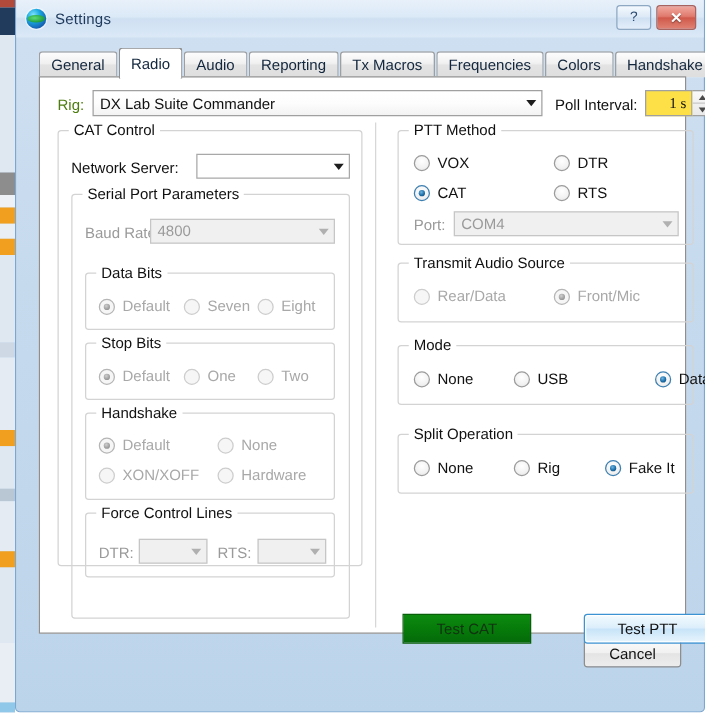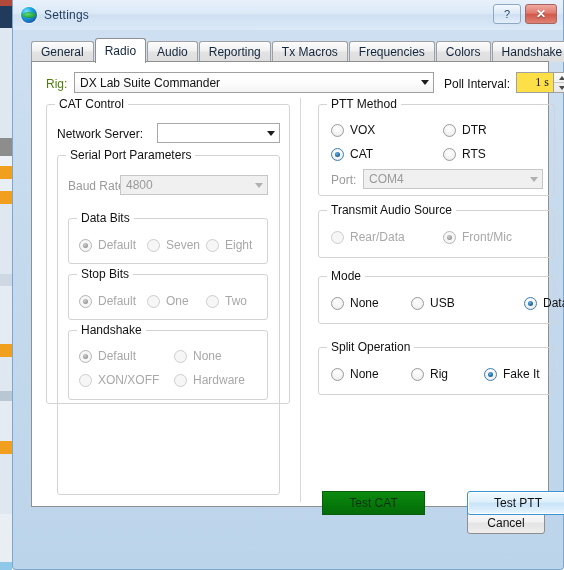--- a/index.html
+++ b/index.html
@@ -280,21 +280,21 @@
       <div class="half">
           <span class="up-tri"></span>
         </div>
       <div class="half">
           <span class="dn-tri"></span>
         </div>
     </div>
 
     <div id="col-divider"></div>
 
-    <div class="group" style="left:14px; top:42px; width:244px; height:300px;">
+    <div class="group" style="left:14px; top:42px; width:244px; height:349px;">
       <div class="glabel">CAT Control</div>
 
       <div class="lbl" style="left:10px; top:22px;">Network Server:</div>
       <div class="combo" style="left:110px; top:18px; width:123px;">
         <div class="cbtext"></div>
         <div class="cbarrow">
             <i></i>
           </div>
       </div>
 
@@ -354,20 +354,37 @@
           <div class="radio dim" style="left:10px; top:42px;">
             <span class="dot"></span>
             <span class="rtext">XON/XOFF</span>
           </div>
           <div class="radio dim" style="left:105px; top:42px;">
             <span class="dot"></span>
             <span class="rtext">Hardware</span>
           </div>
         </div>
 
+        <div class="group" style="left:10px; top:254px; width:200px; height:52px;">
+          <div class="glabel">Force Control Lines</div>
+          <div class="lbl dis" style="left:10px; top:24px;">DTR:</div>
+          <div class="combo disabled" style="left:42px; top:20px; width:55px;">
+            <div class="cbtext"></div>
+            <div class="cbarrow disabled">
+                <i></i>
+              </div>
+          </div>
+          <div class="lbl dis" style="left:105px; top:24px;">RTS:</div>
+          <div class="combo disabled" style="left:137px; top:20px; width:55px;">
+            <div class="cbtext"></div>
+            <div class="cbarrow disabled">
+                <i></i>
+              </div>
+          </div>
+        </div>
 
       </div>
     </div>
 
     <div class="group" style="left:286px; top:42px; width:237px; height:92px;">
       <div class="glabel">PTT Method</div>
       <div class="radio" style="left:12px; top:18px;">
         <span class="dot"></span>
         <span class="rtext">VOX</span>
       </div>

